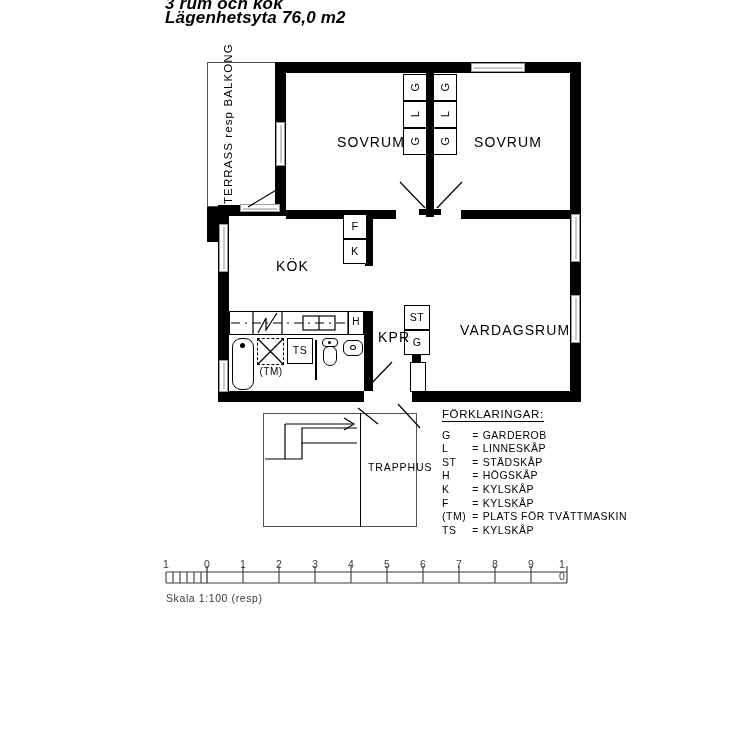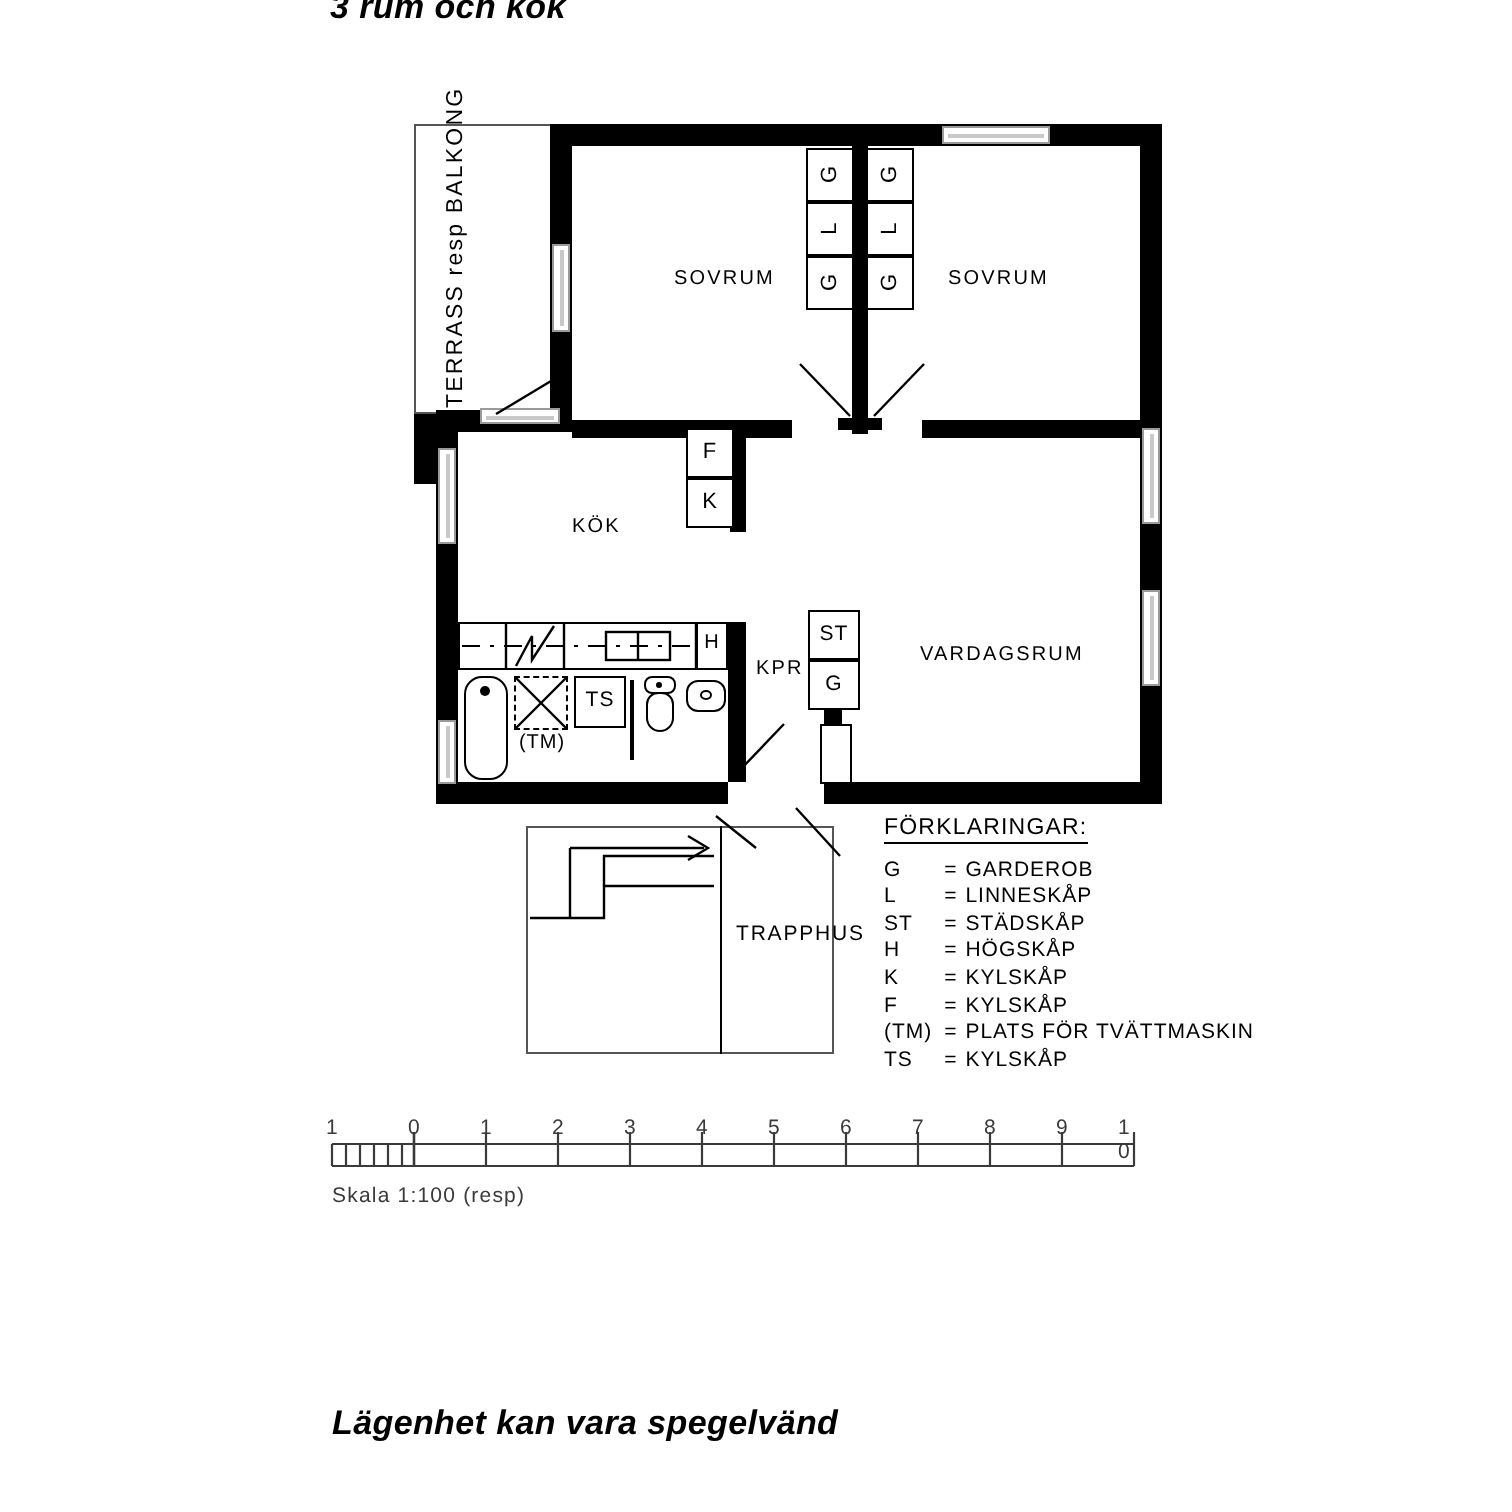--- a/index.html
+++ b/index.html
@@ -27,21 +27,21 @@
   #foot-1{left:166px;top:655px;}
   #foot-2{left:166px;top:702px;}
 
   
   .plan{position:absolute;left:0;top:0;width:756px;height:756px;}
 
   .w{position:absolute;background:#000;}      
   .tl{position:absolute;background:#000;}     
   .box{position:absolute;border:1.4px solid #000;background:#fff;box-sizing:border-box;}
   .boxl{position:absolute;border:1.2px solid #555;background:#fff;box-sizing:border-box;}
-  .lbl{position:absolute;white-space:nowrap;font-size:10px;letter-spacing:1.1px;}
+  .lbl{position:absolute;white-space:nowrap;font-size:14px;letter-spacing:1.1px;}
   .lbl-sm{position:absolute;white-space:nowrap;font-size:10.5px;letter-spacing:0.6px;}
   .cellTxt{position:absolute;font-size:11px;letter-spacing:0.5px;}
   .rot90{transform:rotate(-90deg);transform-origin:center center;}
 
   
   .win{position:absolute;background:#ffffff;border:1px solid #9a9a9a;box-sizing:border-box;}
   .win .bar{position:absolute;background:#c9c9c9;}
 
   svg.ov{position:absolute;left:0;top:0;width:756px;height:756px;overflow:visible;}
 
@@ -58,20 +58,21 @@
   #scale .sv{position:absolute;left:0;top:0;}
   #scale .num{position:absolute;font-size:10.5px;color:#3a3a3a;letter-spacing:0.4px;}
   #scale .cap{position:absolute;left:3px;top:34px;font-size:10.5px;color:#3a3a3a;letter-spacing:0.6px;white-space:nowrap;}
 </style>
 </head>
 <body>
 
 <div class="page">
 
   <div class="title-line" id="title-1">3 rum och kök</div>
+  <div class="title-line" id="title-2">Lägenhetsyta 76,0 m2</div>
 
   <div class="plan">
 
     <div class="boxl" style="left:207px;top:62px;width:78px;height:145px;"></div>
     <div class="lbl rot90" style="left:158px;top:128px;width:140px;text-align:center;font-size:11.5px;">TERRASS resp BALKONG</div>
 
     <div class="w" style="left:285px;top:62px;width:296px;height:11px;"></div>
 
     <div class="w" style="left:570px;top:62px;width:11px;height:340px;"></div>
 
@@ -179,21 +180,21 @@
     <div class="cellTxt" style="left:404px;top:336px;width:26px;text-align:center;font-size:10.5px;">G</div>
 
     <div class="box" style="left:410px;top:362px;width:16px;height:30px;"></div>
 
     <div class="boxl" style="left:263px;top:413px;width:154px;height:114px;"></div>
     <div class="tl" style="left:360px;top:413px;width:1.4px;height:114px;"></div>
     <div class="lbl-sm" style="left:368px;top:461px;letter-spacing:0.9px;">TRAPPHUS</div>
 
     <div class="lbl" style="left:337px;top:134px;">SOVRUM</div>
     <div class="lbl" style="left:474px;top:134px;">SOVRUM</div>
-    <div class="lbl" style="left:276px;top:258px;margin-left:10px;">KÖK</div>
+    <div class="lbl" style="left:276px;top:258px;">KÖK</div>
     <div class="lbl" style="left:460px;top:294px;margin-top:28px;">VARDAGSRUM</div>
     <div class="lbl" style="left:378px;top:329px;">KPR</div>
 
     <svg class="ov" viewBox="0 0 756 756">
       <g stroke="#000" fill="none" stroke-width="1.2">
 
         <line x1="248" y1="207" x2="283" y2="186"></line>
 
         <line x1="425" y1="208" x2="400" y2="182"></line>
 
@@ -321,15 +322,14 @@
       <div class="num" style="left:257px;top:0px;">6</div>
       <div class="num" style="left:293px;top:0px;">7</div>
       <div class="num" style="left:329px;top:0px;">8</div>
       <div class="num" style="left:365px;top:0px;">9</div>
       <div class="num" style="left:396px;top:0px;">1 0</div>
       <div class="cap">Skala 1:100  (resp)</div>
     </div>
 
   </div>
 
-  <div class="title-line" id="foot-2">Lägenhet kan vara spegelvänd</div>
 
 </div>
 
 </body></html>

